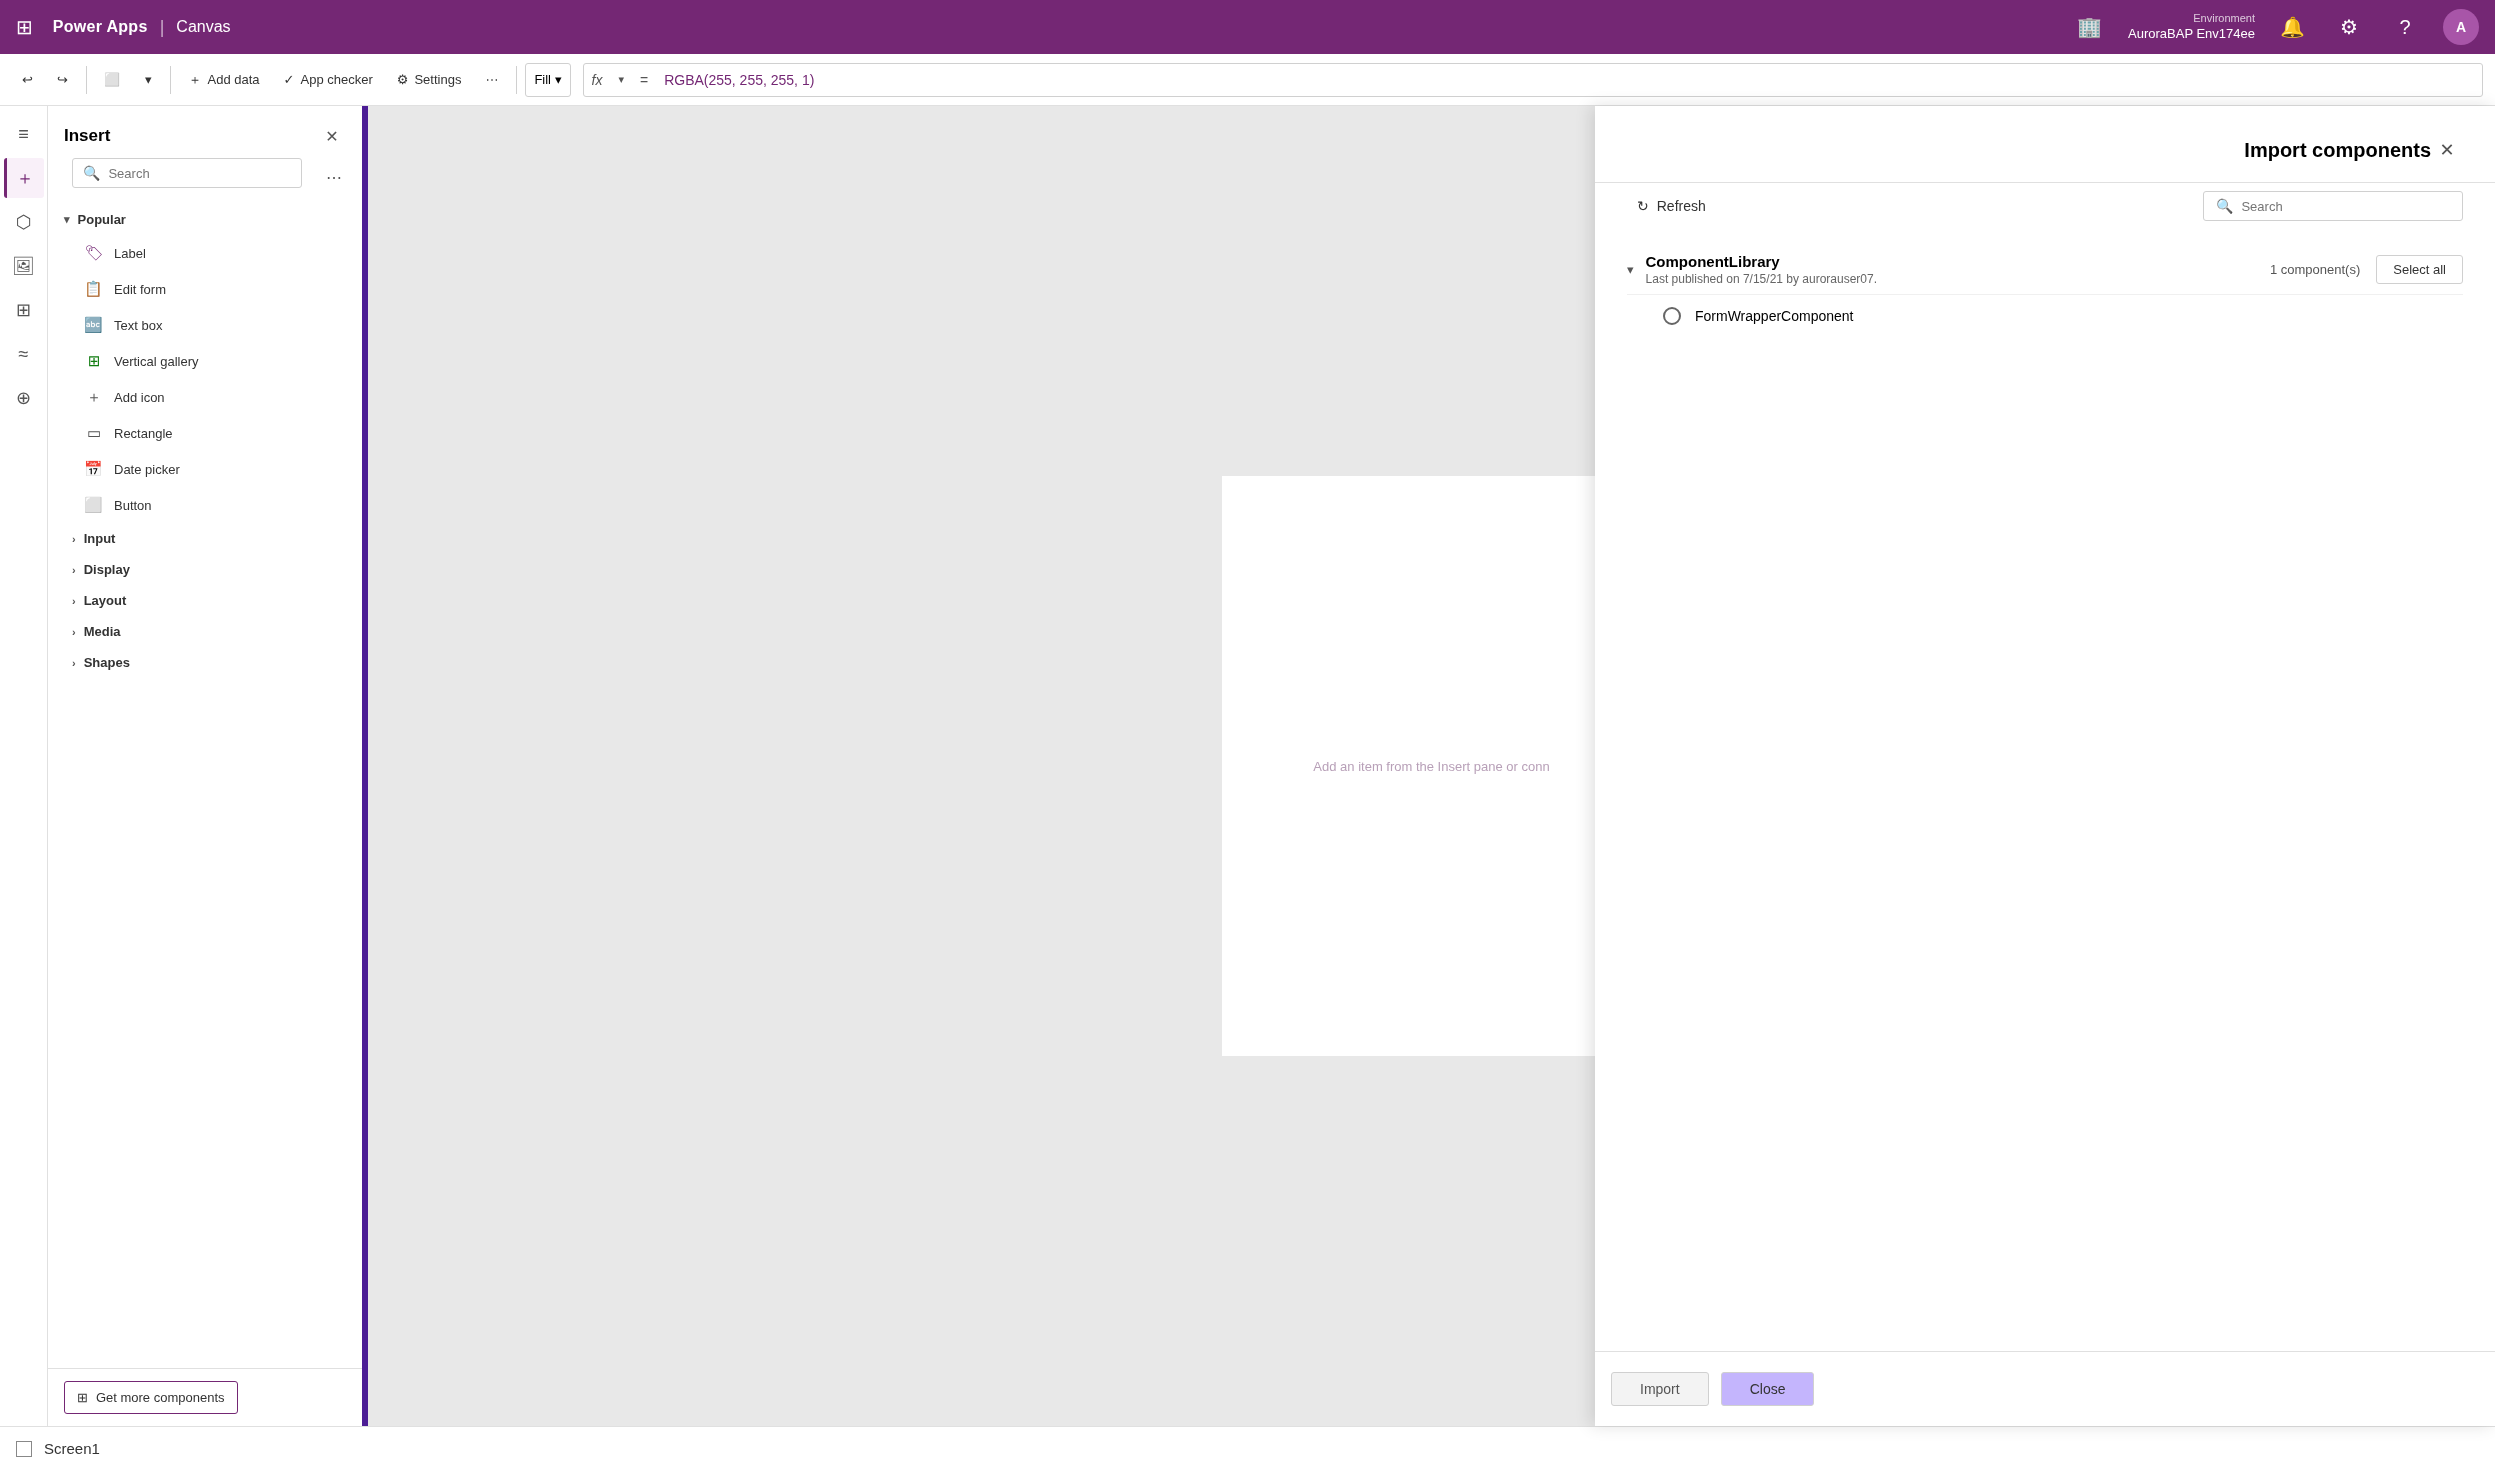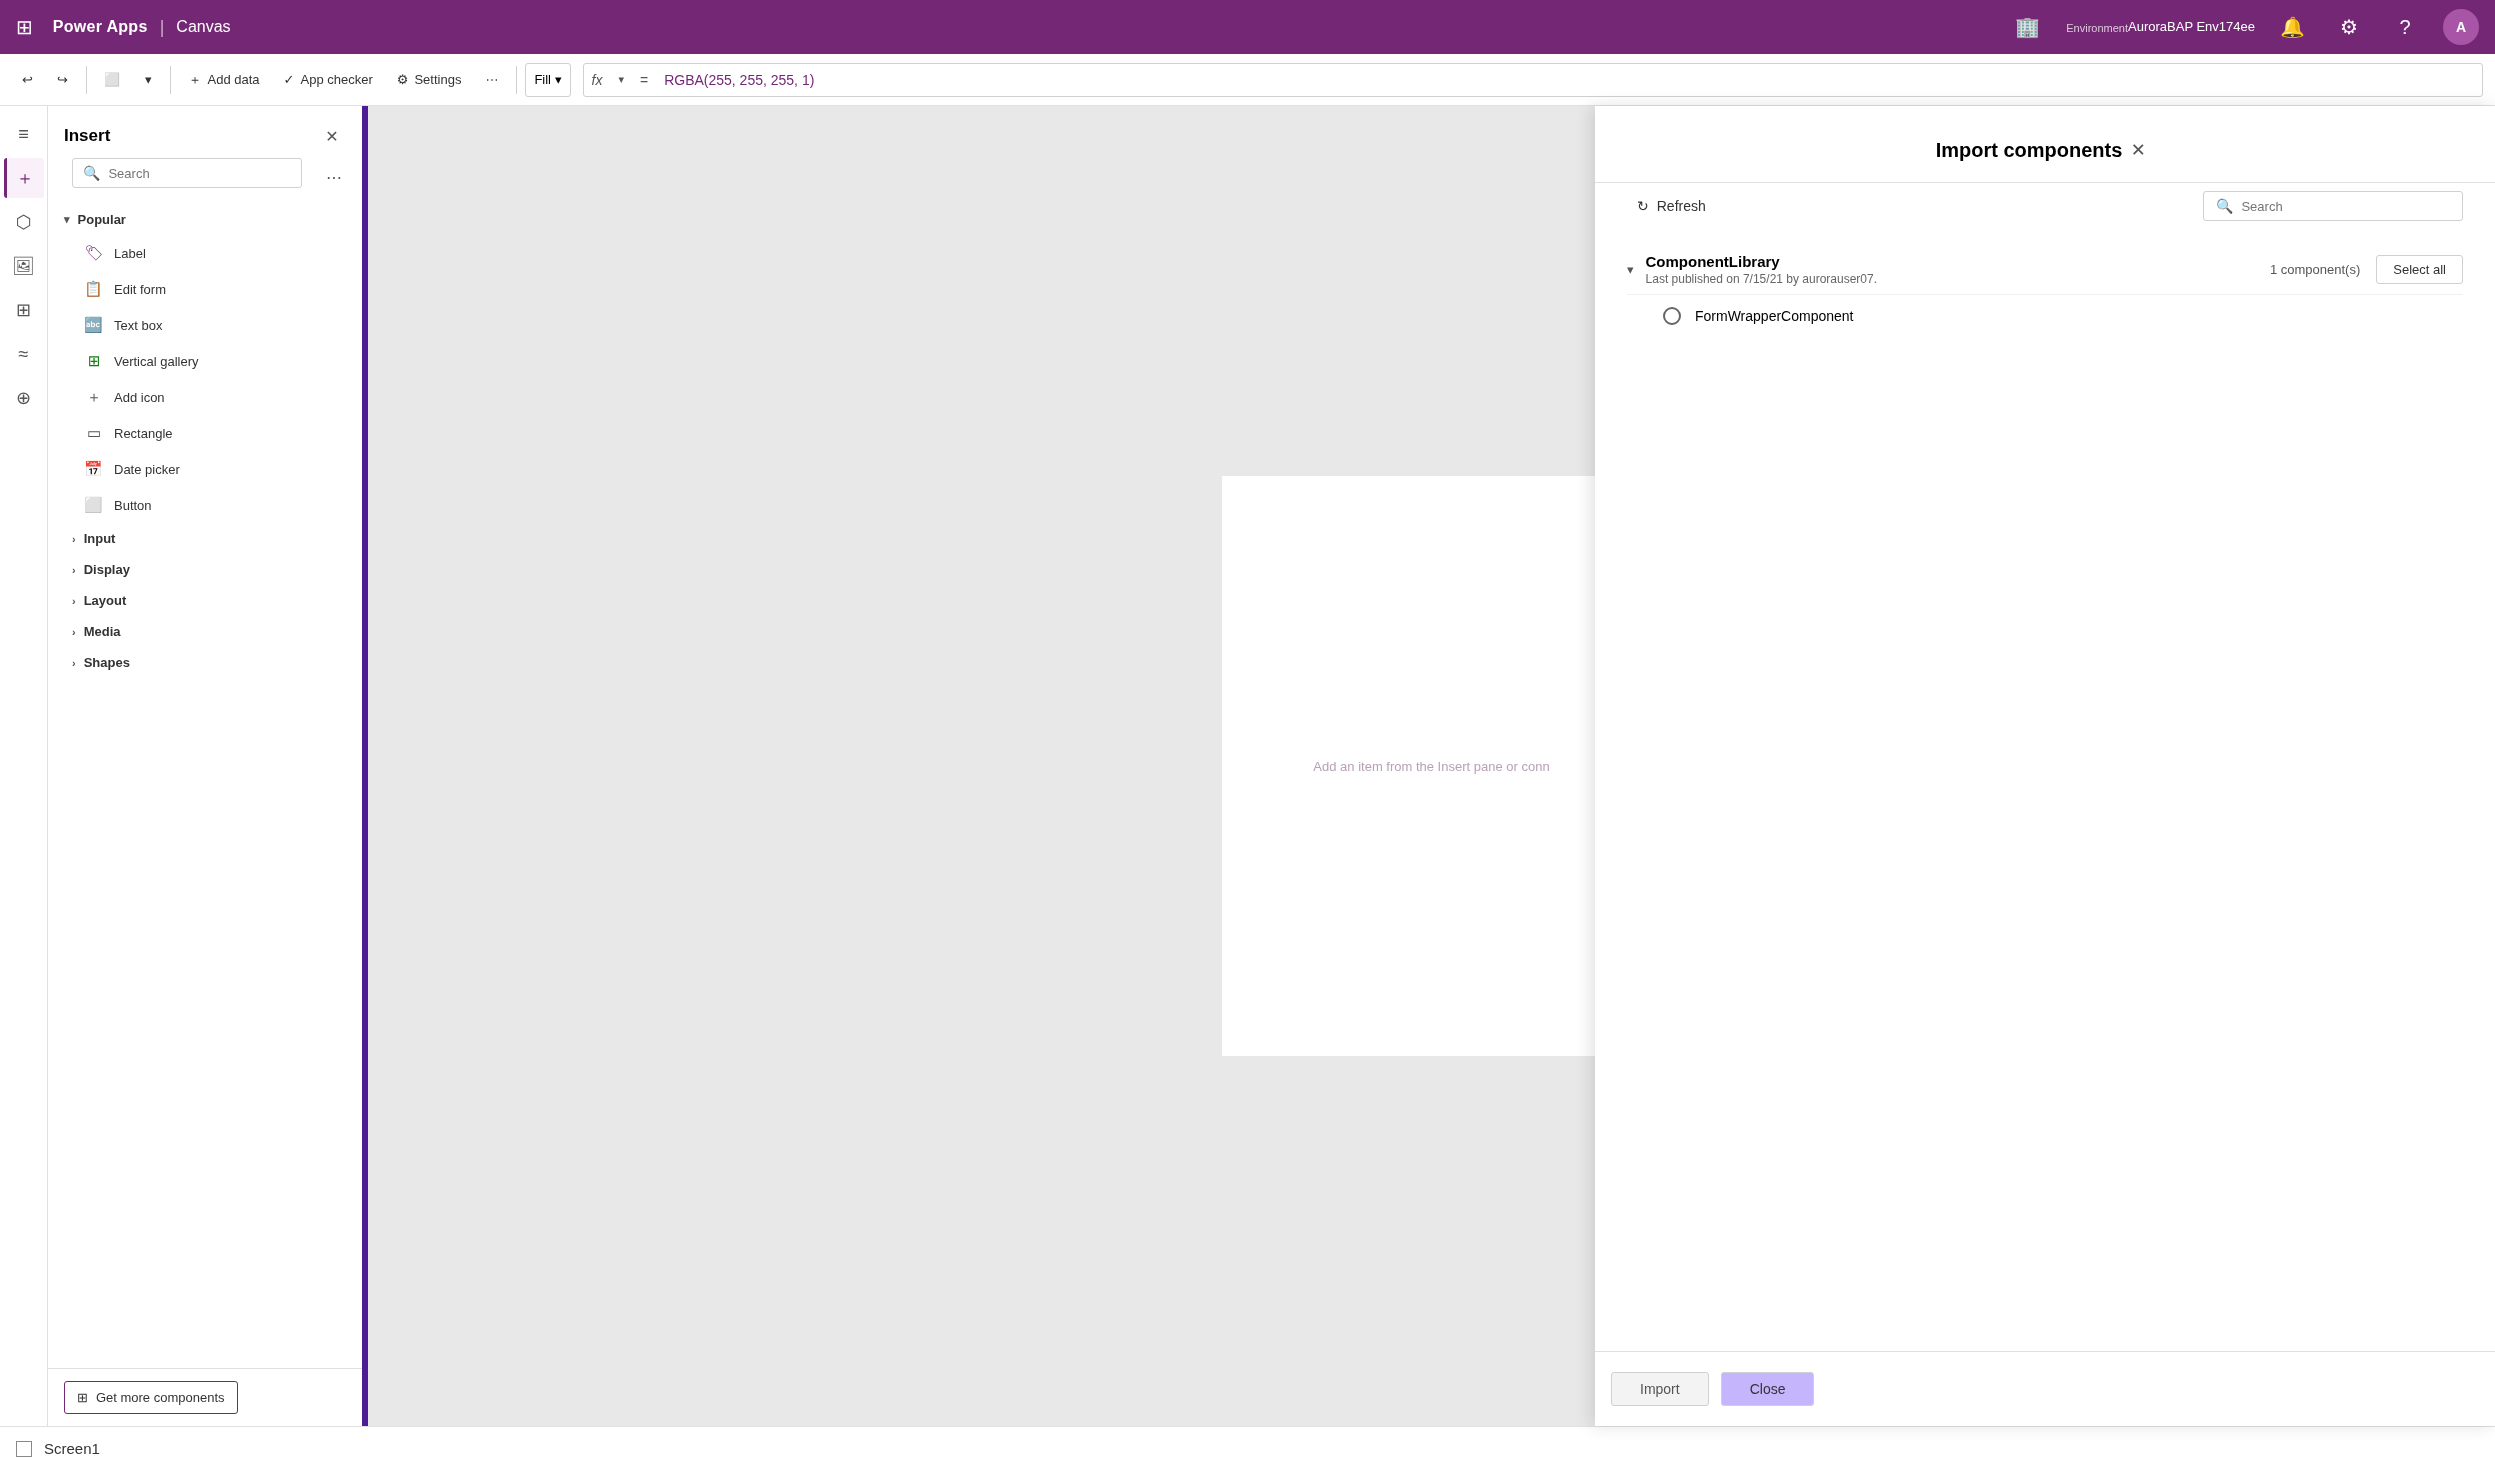--- a/index.html
+++ b/index.html
@@ -28,21 +28,21 @@
     .topbar-separator { color: rgba(255,255,255,0.6); font-size: 18px; }
     .topbar-subtitle { font-size: 16px; font-weight: 300; }
     .topbar-spacer { flex: 1; }
     .topbar-right {
       display: flex;
       align-items: center;
       gap: 20px;
     }
     .topbar-env {
       display: flex;
-      flex-direction: row;
+      flex-direction: column;
       align-items: flex-end;
       font-size: 11px;
       line-height: 1.3;
     }
     .topbar-env-label { color: rgba(255,255,255,0.75); }
     .topbar-env-name { font-size: 13px; }
     .topbar-icon-btn {
       color: white;
       font-size: 20px;
       cursor: pointer;
@@ -297,21 +297,21 @@
       height: 100%;
       background: white;
       box-shadow: -4px 0 16px rgba(0,0,0,0.12);
       display: flex;
       flex-direction: column;
       z-index: 100;
     }
     .import-dialog-header {
       display: flex;
       align-items: center;
-      justify-content: center;
+      justify-content: flex-end;
       padding: 28px 32px 16px 32px;
       border-bottom: 1px solid #e0e0e0;
     }
     .import-dialog-title {
       font-size: 20px;
       font-weight: 600;
     }
     .import-dialog-close {
       width: 32px; height: 32px;
       display: flex; align-items: center; justify-content: center;

